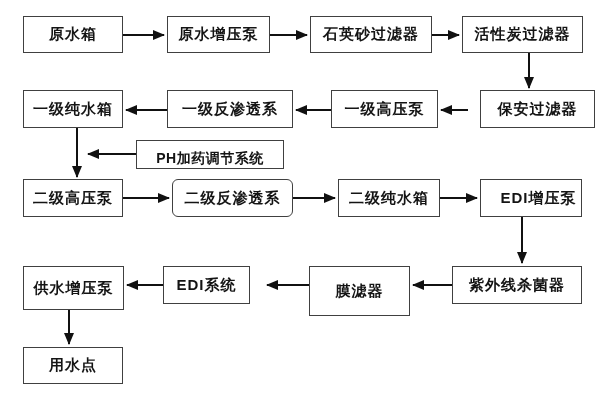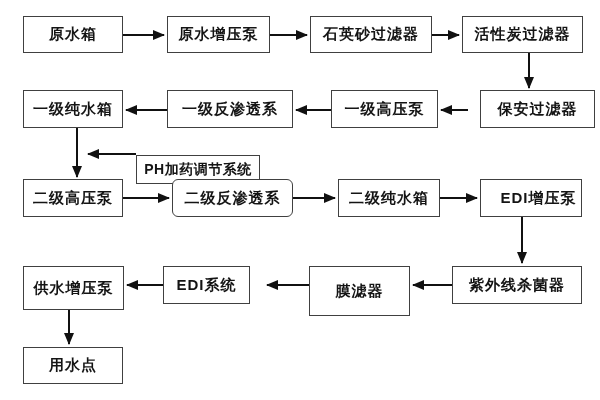--- a/index.html
+++ b/index.html
@@ -90,21 +90,21 @@
   <div class="node" style="left:167px; top:90px;  width:126px; height:38px;">
       <span>一级反渗透系</span>
     </div>
   <div class="node" style="left:331px; top:90px;  width:107px; height:38px;">
       <span>一级高压泵</span>
     </div>
   <div class="node" style="left:468px; top:90px;  width:115px; height:38px;margin-left:12px;">
       <span>保安过滤器</span>
     </div>
 
-  <div class="node small" style="left:136px; top:155px; width:124px; height:29px;">
+  <div class="node small" style="left:136px; top:140px; width:148px; height:29px;align-items:flex-end;">
       <span>PH加药调节系统</span>
     </div>
 
   <div class="node" style="left:23px;  top:179px; width:100px; height:38px;">
       <span>二级高压泵</span>
     </div>
   <div class="node" style="left:172px; top:179px; width:121px; height:38px;border-radius:6px;">
       <span>二级反渗透系</span>
     </div>
   <div class="node" style="left:338px; top:179px; width:102px; height:38px;">

